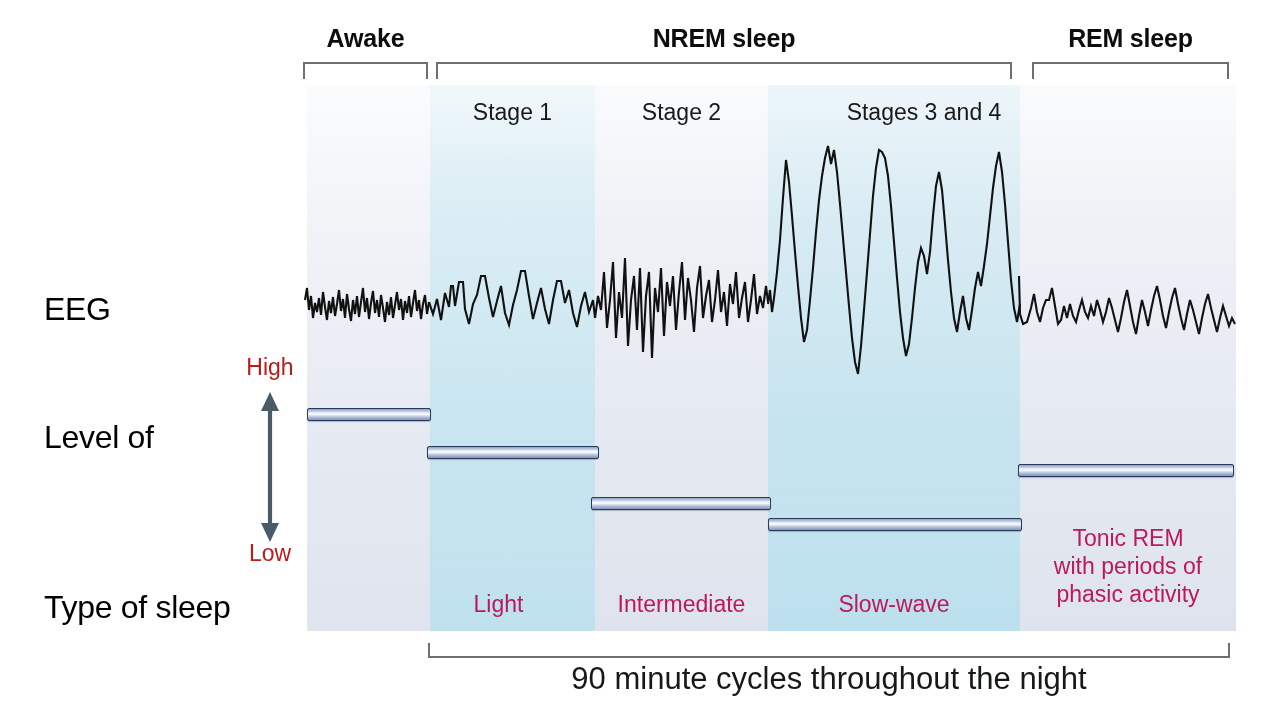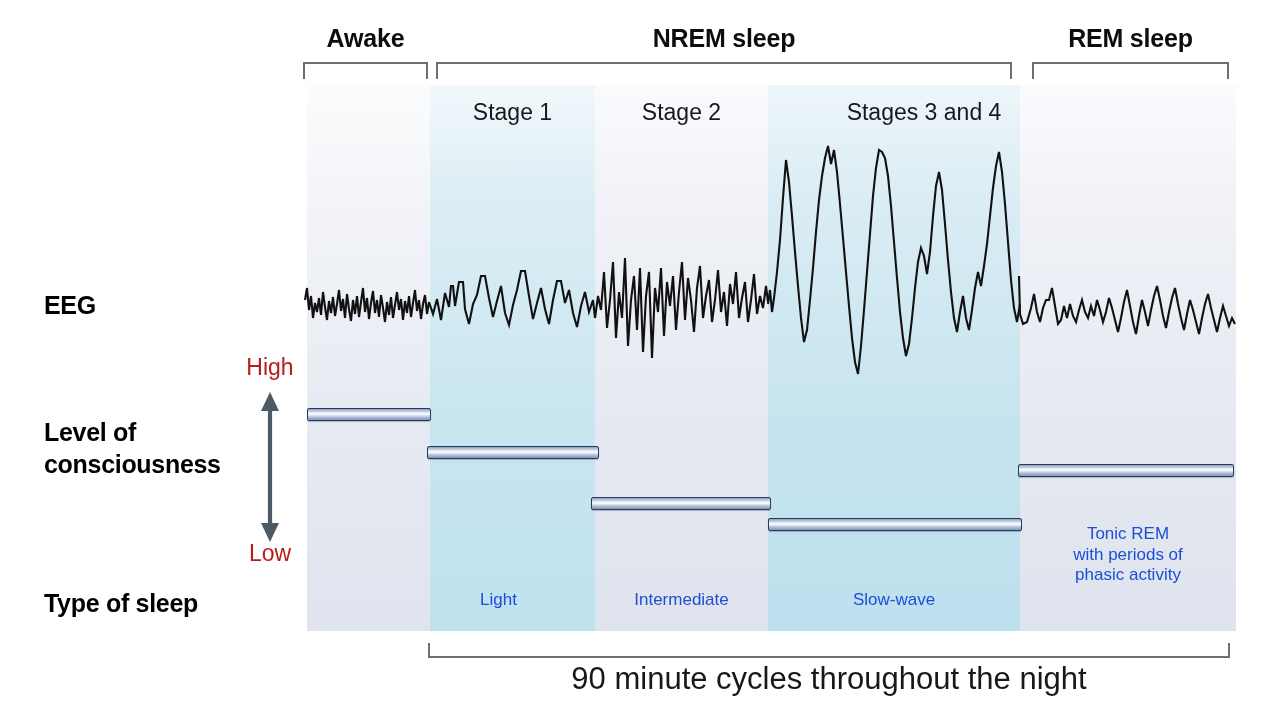--- a/index.html
+++ b/index.html
@@ -33,21 +33,21 @@
   .gt-nrem {left:436px;width:576px;}
   .gt-rem  {left:1032px;width:197px;}
 
   
   .stage-label{position:absolute;top:99px;font-size:23px;text-align:center;color:#16181a;}
   .sl-s1 {left:430px;width:165px;}
   .sl-s2 {left:595px;width:173px;}
   .sl-s34{left:768px;width:252px;padding-left:30px;}
 
   
-  .row-label{position:absolute;font-weight:bold;font-size:25px;letter-spacing:-0.3px;color:#000;}
+  .row-label{position:absolute;font-weight:normal;font-size:32px;letter-spacing:-0.3px;color:#000;}
   .rl-eeg{left:44px;top:291px;}
   .rl-loc{left:44px;top:417px;line-height:1.27;}
   .rl-tos{left:44px;top:589px;}
 
   .scale-word{position:absolute;font-size:23px;color:#b91c1c;text-align:center;width:90px;}
   .sw-high{left:225px;top:354px;}
   .sw-low {left:225px;top:540px;}
 
   
   .arrow-wrap{position:absolute;left:252px;top:392px;width:36px;height:150px;}
@@ -58,21 +58,21 @@
             #8fa0c4 0%,
             #b9c6de 18%,
             #eef2f9 36%,
             #fdfeff 46%,
             #dde4f0 58%,
             #a9b7d3 78%,
             #8295bb 100%);
         box-shadow:0 1px 1px rgba(40,50,80,.28);}
 
   
-  .type-label{position:absolute;font-size:17px;text-align:center;color:#1d4ed8;line-height:1.22;}
+  .type-label{position:absolute;font-size:23px;text-align:center;color:#be185d;line-height:1.22;}
   .tl-light{left:430px;width:137px;top:590px;}
   .tl-inter{left:595px;width:173px;top:590px;}
   .tl-slow {left:768px;width:252px;top:590px;}
   .tl-rem  {left:1020px;width:216px;top:524px;}
 
   
   .bottom-bracket{position:absolute;left:428px;top:643px;width:802px;height:15px;
                   border-bottom:2px solid #6d6f72;
                   border-left:2px solid #6d6f72;
                   border-right:2px solid #6d6f72;
@@ -101,21 +101,20 @@
 <div class="bracket br-rem"></div>
 
 <div class="stage-label sl-s1">Stage 1</div>
 <div class="stage-label sl-s2">Stage 2</div>
 <div class="stage-label sl-s34">Stages 3 and 4</div>
 
 <div class="row-label rl-eeg">EEG</div>
 
 <div class="row-label rl-loc">
   <div>Level of</div>
-  <div>consciousness</div>
 </div>
 
 <div class="row-label rl-tos">Type of sleep</div>
 
 <div class="scale-word sw-high">High</div>
 <div class="scale-word sw-low">Low</div>
 
 <div class="arrow-wrap">
   <svg width="36" height="150" viewBox="0 0 36 150">
     <line x1="18" y1="14" x2="18" y2="136" stroke="#4a5a66" stroke-width="4.2"></line>

